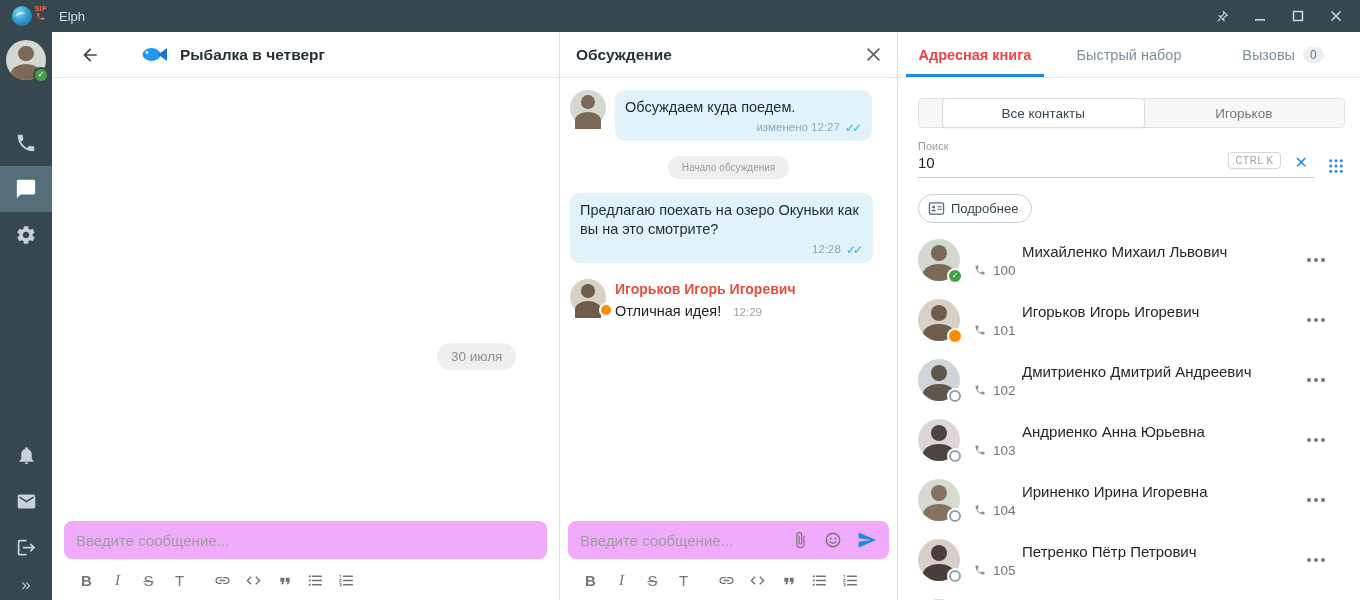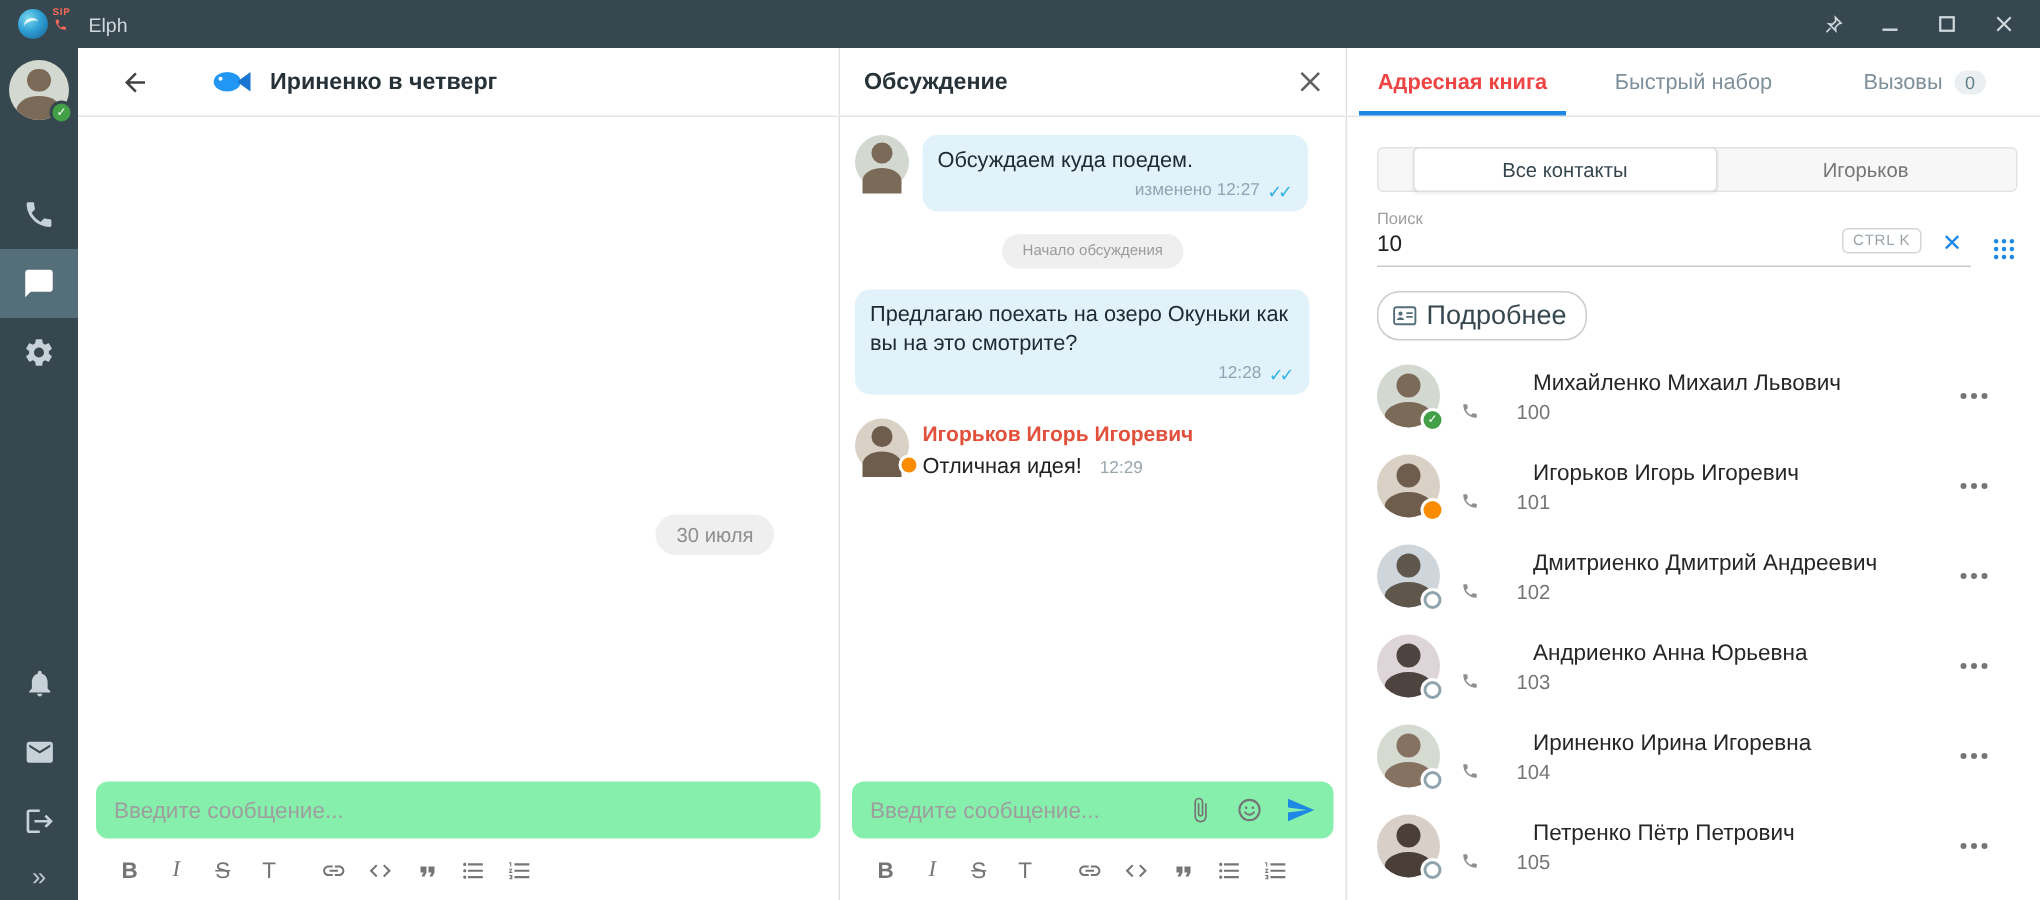--- a/index.html
+++ b/index.html
@@ -49,21 +49,21 @@
 
   
   .chat-col { width:508px; border-right:1px solid #E0E0E0; display:flex; flex-direction:column; background:#fff; flex-shrink:0; }
   .back-btn { margin-left:26px; width:24px; height:24px; display:flex; align-items:center; justify-content:center; cursor:pointer; }
   .fish-icon { margin-left:40px; display:flex; align-items:center; }
   .chat-title { margin-left:12px; font-size:15.5px; font-weight:bold; color:#263238; }
   .chat-body { flex:1; position:relative; }
   .date-chip { position:absolute; left:385px; top:265px; background:#EFEFEF; color:#8E8E8E;
                font-size:13.5px; padding:6px 14px; border-radius:16px; white-space:nowrap; }
   .composer { padding:0 12px; flex-shrink:0; }
-  .input-row { height:38px; background:#86efac; border-radius:8px; display:flex; align-items:center; padding:0 12px; }
+  .input-row { height:38px; background:#f0abfc; border-radius:8px; display:flex; align-items:center; padding:0 12px; }
   .input-row input { border:none; background:transparent; outline:none; flex:1; font-size:15px;
                      font-family:"Liberation Sans", sans-serif; color:#212121; }
   .input-row input::placeholder { color:#9E9E9E; }
   .composer-icons { display:flex; align-items:center; gap:15px; margin-left:8px; }
   .composer-icons .cbtn { cursor:pointer; display:flex; }
   .fmt-toolbar { display:flex; align-items:center; padding:13px 10px 11px 14px; color:#757575; }
   .fmt-btn { width:17px; text-align:center; font-size:15px; margin-right:14px; cursor:pointer; display:flex; align-items:center; justify-content:center; }
   .fmt-b { font-weight:bold; }
   .fmt-i { font-style:italic; font-family:"Liberation Serif", serif; }
   .fmt-s { text-decoration:line-through; }
@@ -113,29 +113,29 @@
   .search-left { flex:1; }
   .search-label { font-size:11px; color:#9E9E9E; display:block; }
   .search-left input { border:none; outline:none; background:transparent; font-size:15px; color:#212121;
                        font-family:"Liberation Sans", sans-serif; width:100%; margin-top:2px; }
   .kbd-chip { border:1px solid #D0D5D8; color:#9AA4AA; font-size:10px; padding:2px 6px; border-radius:4px;
               letter-spacing:.5px; margin-bottom:3px; white-space:nowrap; }
   .clear-x { color:#1E88E5; font-size:16px; margin:0 6px 1px 14px; cursor:pointer; line-height:1; }
   .apps-btn { margin-left:13px; margin-bottom:3px; cursor:pointer; display:flex; }
 
   .details-btn { margin-top:16px; width:max-content; border:1px solid #C9CDD0; border-radius:15px;
-                 padding:5px 13px 5px 9px; display:flex; align-items:center; gap:6px; font-size:18px;
+                 padding:5px 13px 5px 9px; display:flex; align-items:center; gap:6px; font-size:13px;
                  color:#37474F; cursor:pointer; flex-shrink:0; background:#fff; }
 
   .contact-list { margin-top:7px; flex:1; overflow:hidden; }
   .contact { display:flex; align-items:center; height:60px; }
   .c-avatar { width:42px; height:42px; position:relative; margin-right:14px; flex-shrink:0; overflow:visible; }
   .c-info { flex:1; min-width:0; }
   .c-name { font-size:15px; color:#262626; white-space:nowrap; overflow:hidden;margin-left:48px; }
-  .c-phone { display:flex; align-items:center; gap:25px; margin-top:3px; color:#757575; font-size:13.5px; }
+  .c-phone { display:flex; align-items:center; gap:7px; margin-top:3px; color:#757575; font-size:13.5px; }
   .c-phone svg { fill:#8F8F8F; }
   .c-more { margin-right:14px; padding:6px; cursor:pointer; display:flex; gap:3px; }
   .c-more i { width:4px; height:4px; border-radius:50%; background:#757575; }
 
   
   .av1 { background:#d3d9d0; } .av1::before,.av1::after { background:#7b6a58; }
   .av2 { background:#d9d0c6; } .av2::before,.av2::after { background:#6e5d4d; }
   .av3 { background:#cfd6db; } .av3::before,.av3::after { background:#5f564c; }
   .av4 { background:#ded5d8; } .av4::before,.av4::after { background:#4e443f; }
   .av5 { background:#d6dbd2; } .av5::before,.av5::after { background:#857260; }
@@ -228,21 +228,21 @@
             <path fill="#424242" d="M20 11H7.83l5.59-5.59L12 4l-8 8 8 8 1.41-1.41L7.83 13H20v-2z"></path>
           </svg>
       </div>
       <div class="fish-icon">
         <svg width="26" height="17" viewBox="0 0 26 17">
             <ellipse cx="9.5" cy="8.5" rx="9" ry="6.5" fill="#2196F3"></ellipse>
             <polygon points="16,8.5 25,2 25,15" fill="#1976D2"></polygon>
             <circle cx="5" cy="6.5" r="1.4" fill="#fff"></circle>
           </svg>
       </div>
-      <span class="chat-title">Ириненко в четверг</span>
+      <span class="chat-title">Рыбалка в четверг</span>
     </div>
     <div class="chat-body">
       <div class="date-chip">30 июля</div>
     </div>
     <div class="composer">
       <div class="input-row">
         <input type="text" placeholder="Введите сообщение..." style="">
       </div>
       <div class="fmt-toolbar">
         <span class="fmt-btn fmt-b">B</span>

